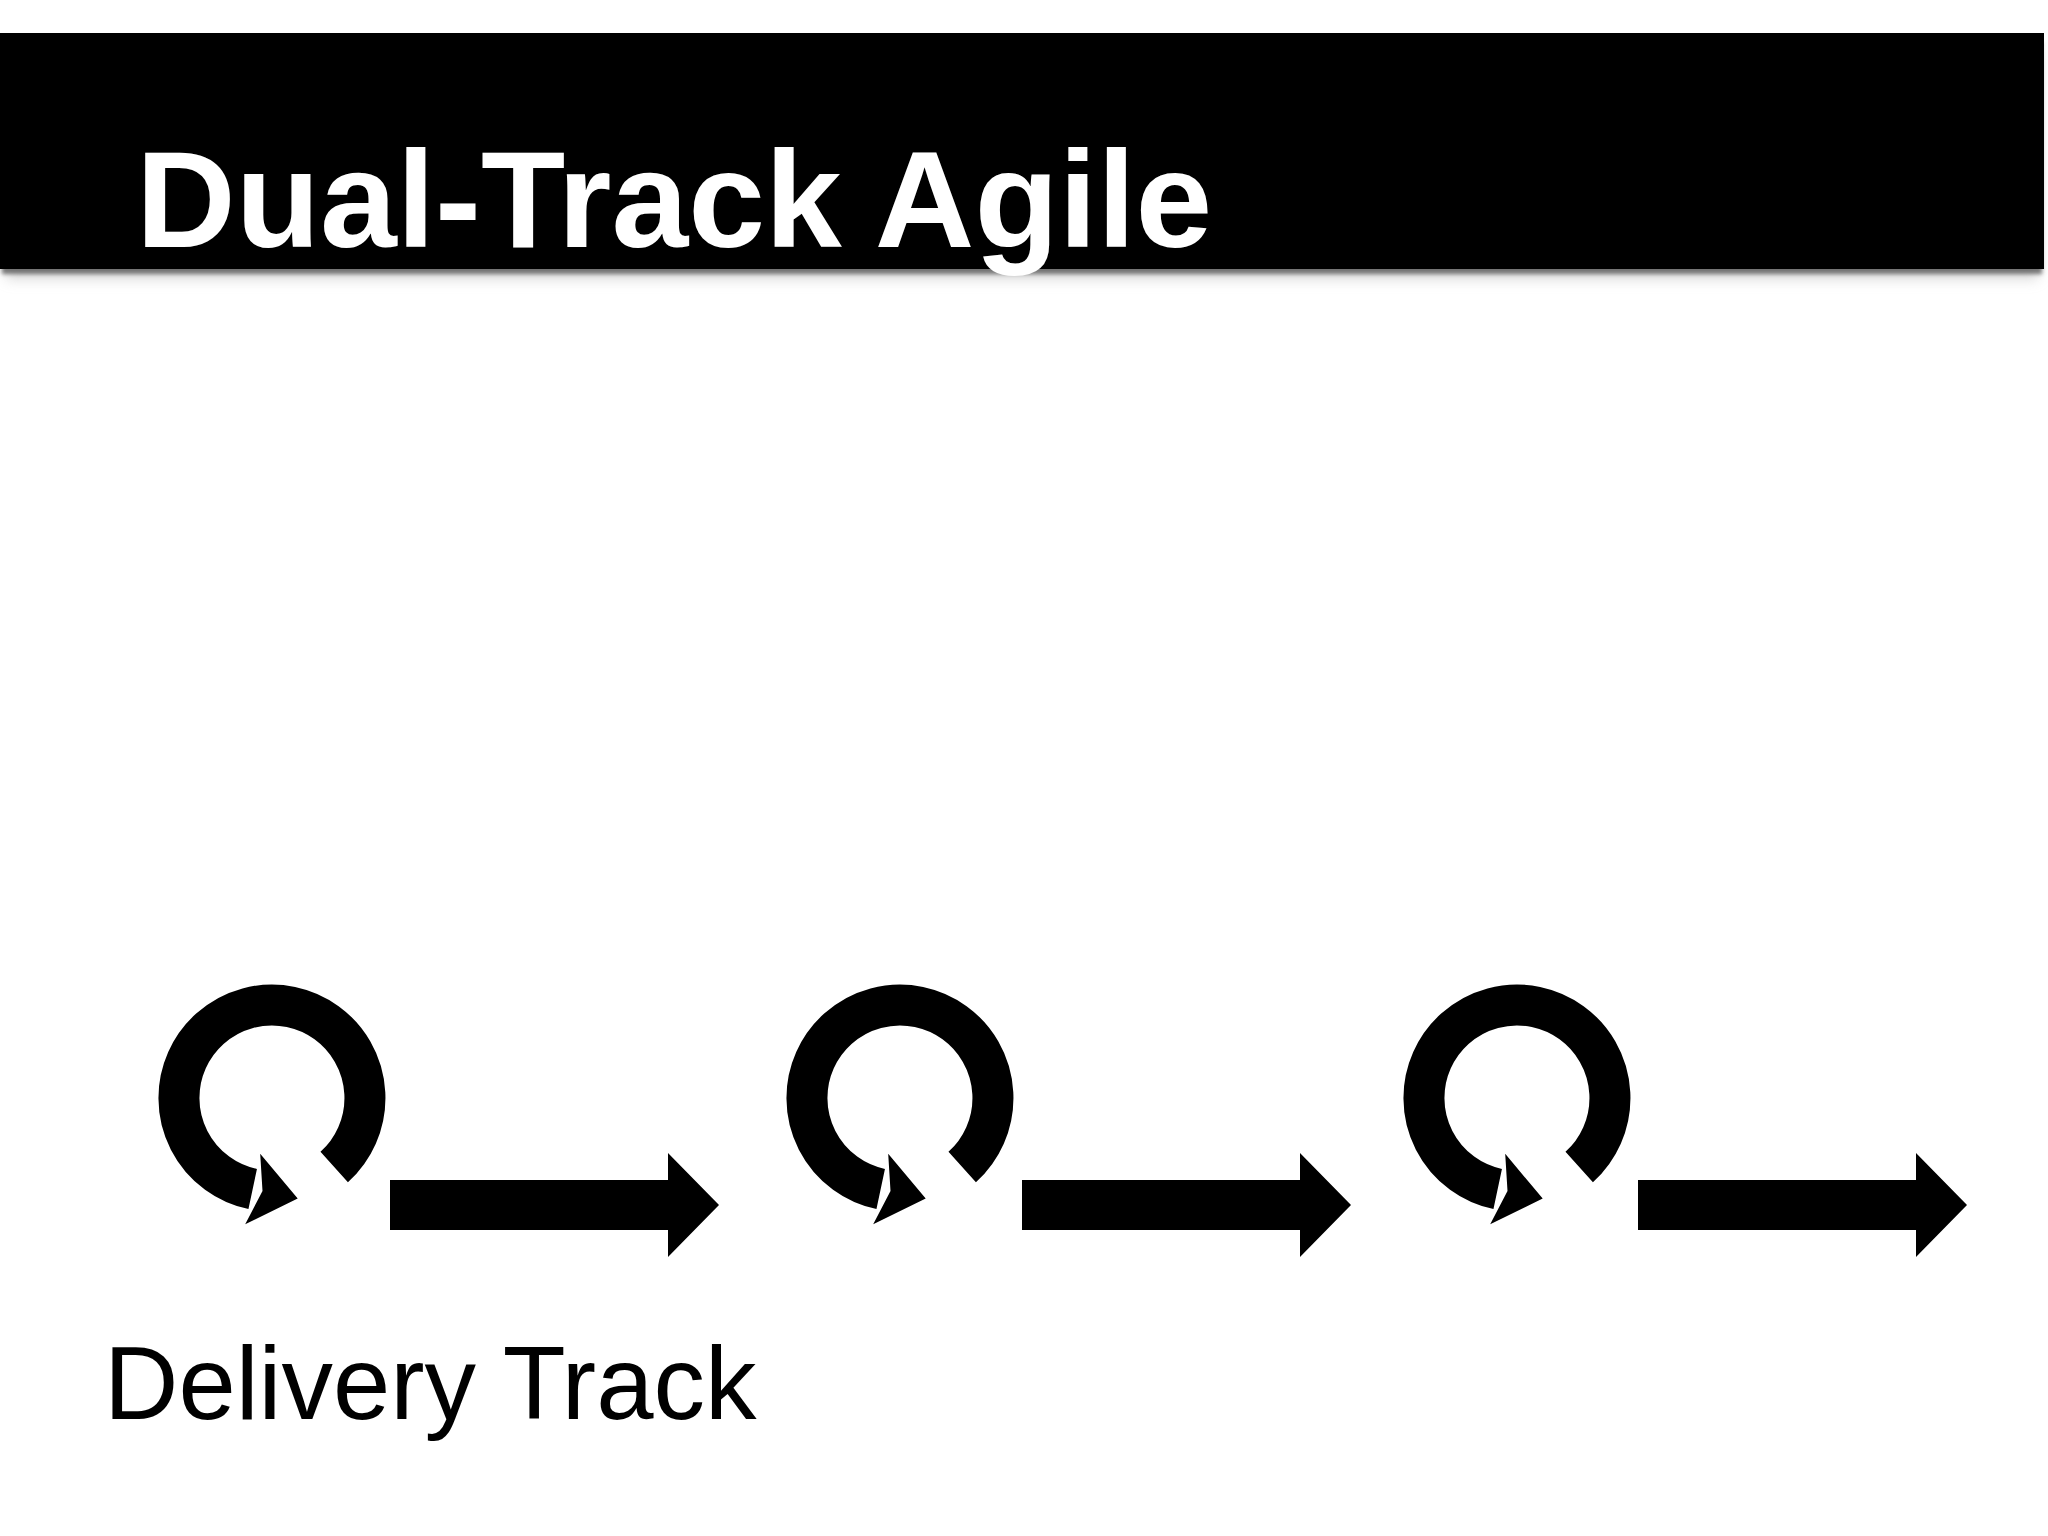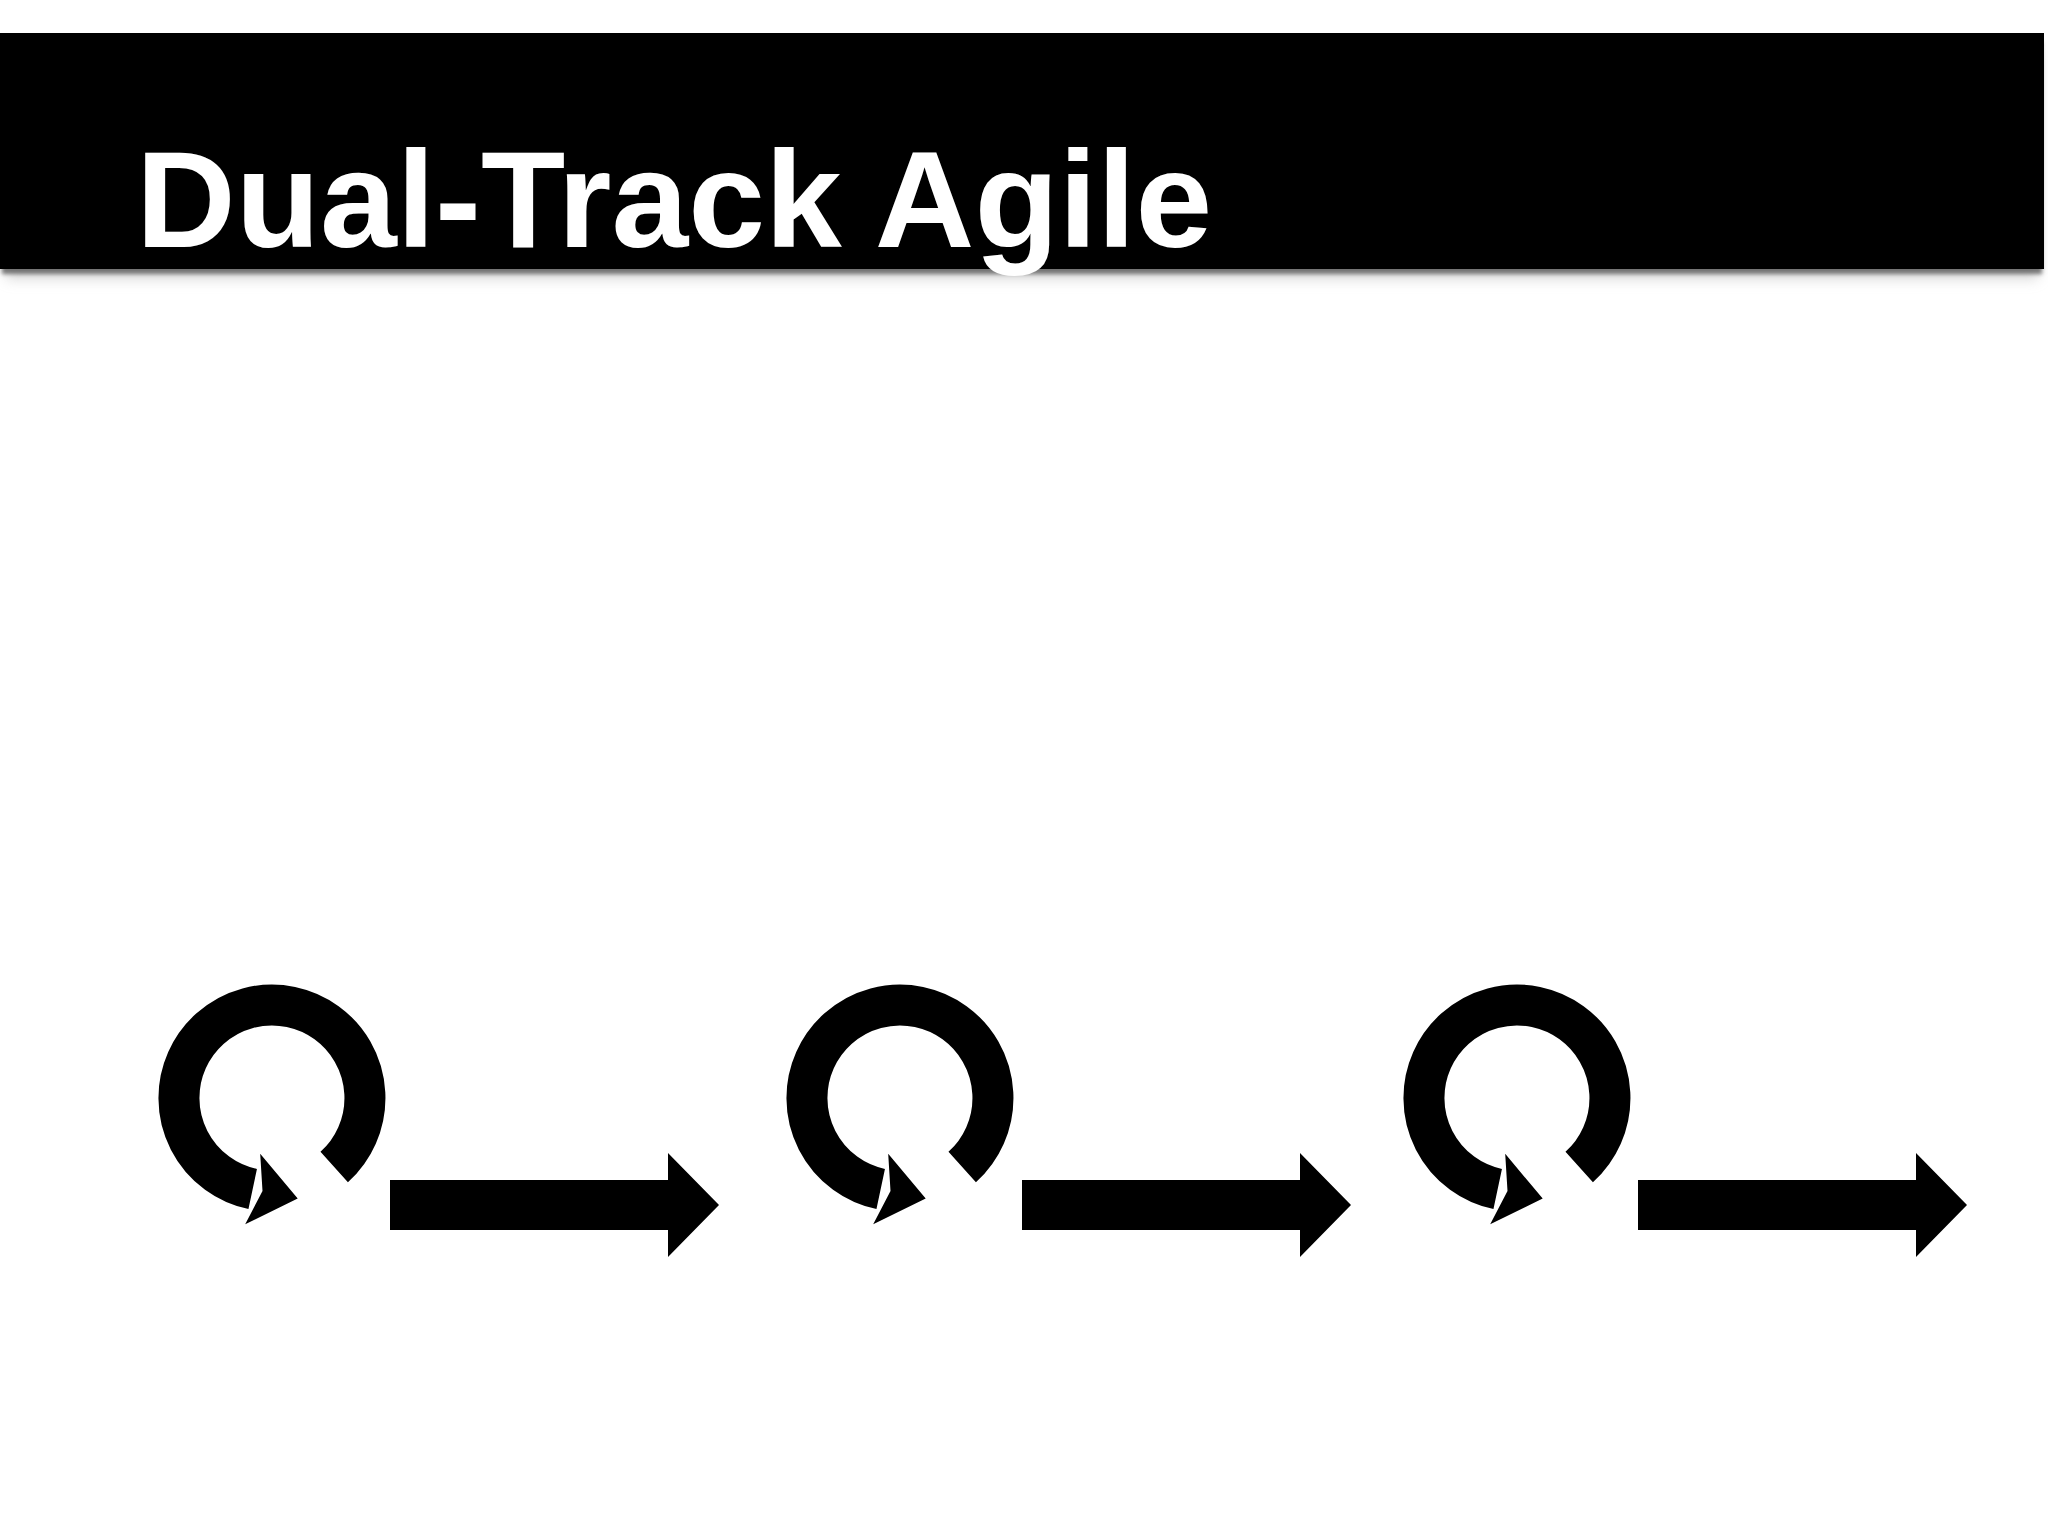--- a/index.html
+++ b/index.html
@@ -106,14 +106,15 @@
       <path d="M 177.2 184.1 A 93 93 0 1 0 95.7 206" fill="none" stroke="#000000" stroke-width="41"></path>
       <polygon points="140.7,215.6 88.2,241.2 105.5,208.1 103.2,170.8" fill="#000000"></polygon>
     </svg>
 
     <svg class="flow-arrow arrow-3" viewBox="0 0 330 106">
       <polygon points="0,28 278,28 278,1 329,53 278,105 278,78 0,78" fill="#000000"></polygon>
     </svg>
 
   </div>
 
+  <p class="track-label">Delivery Track</p>
 
 </div>
 
 </body></html>

